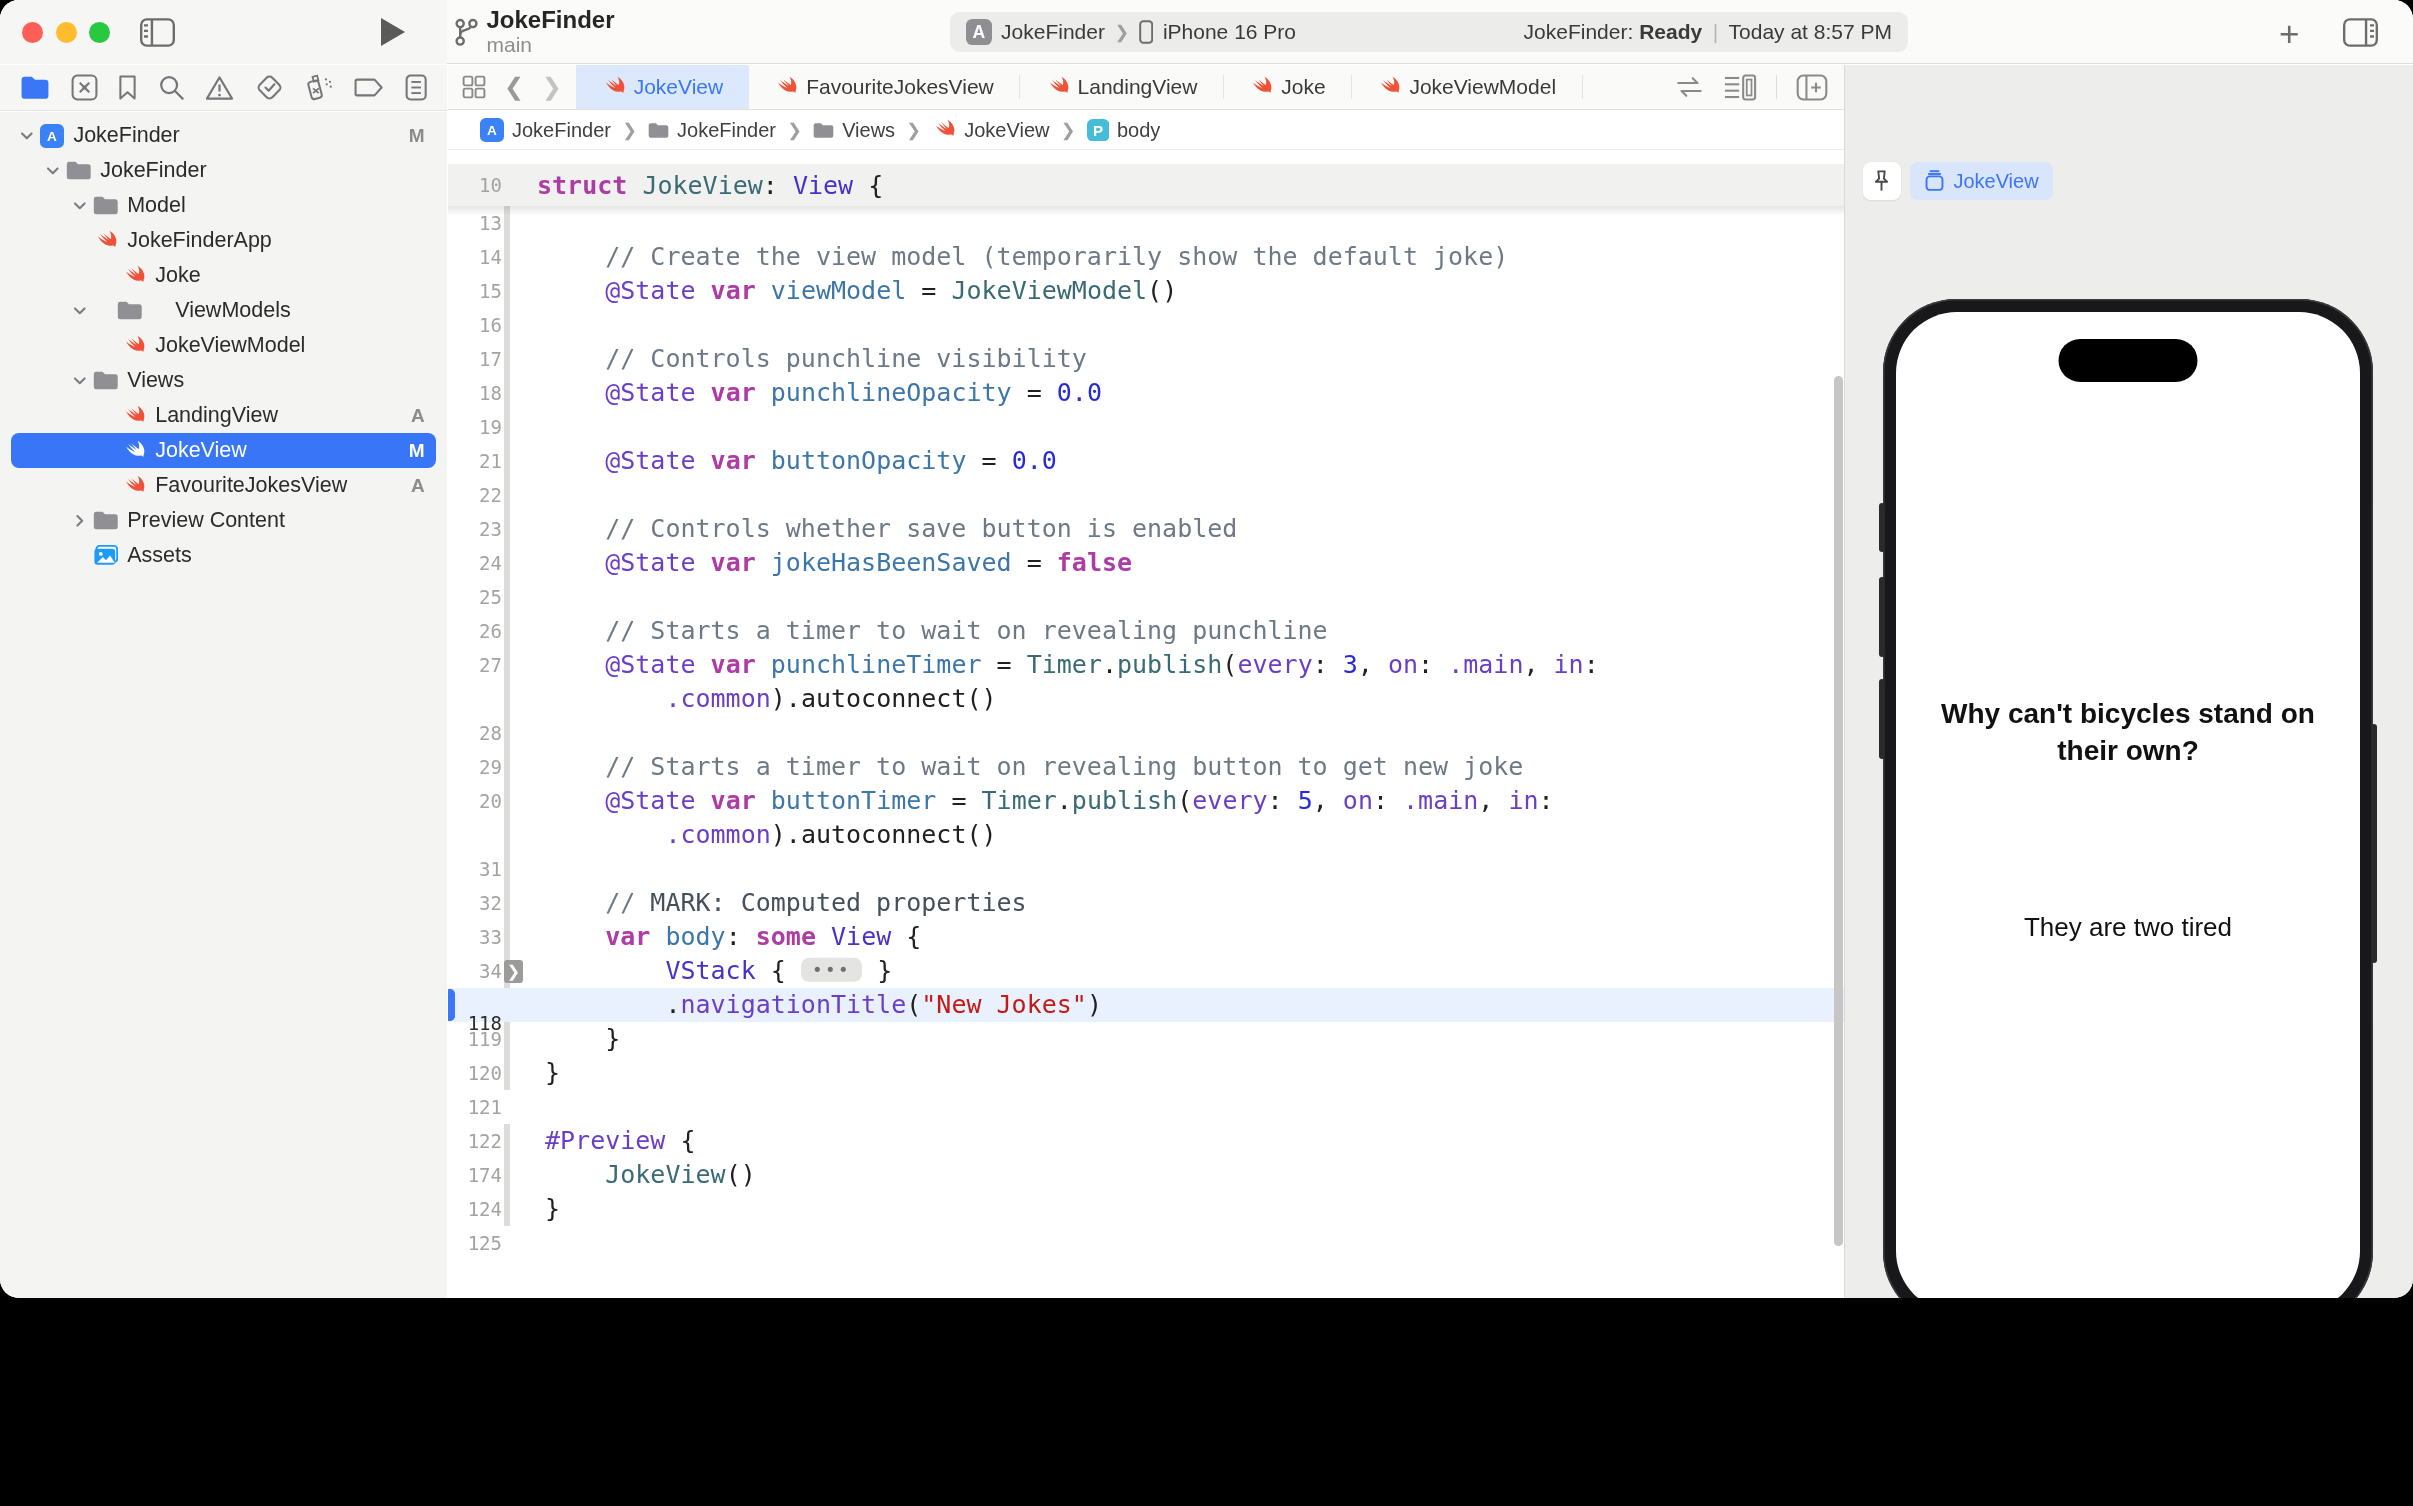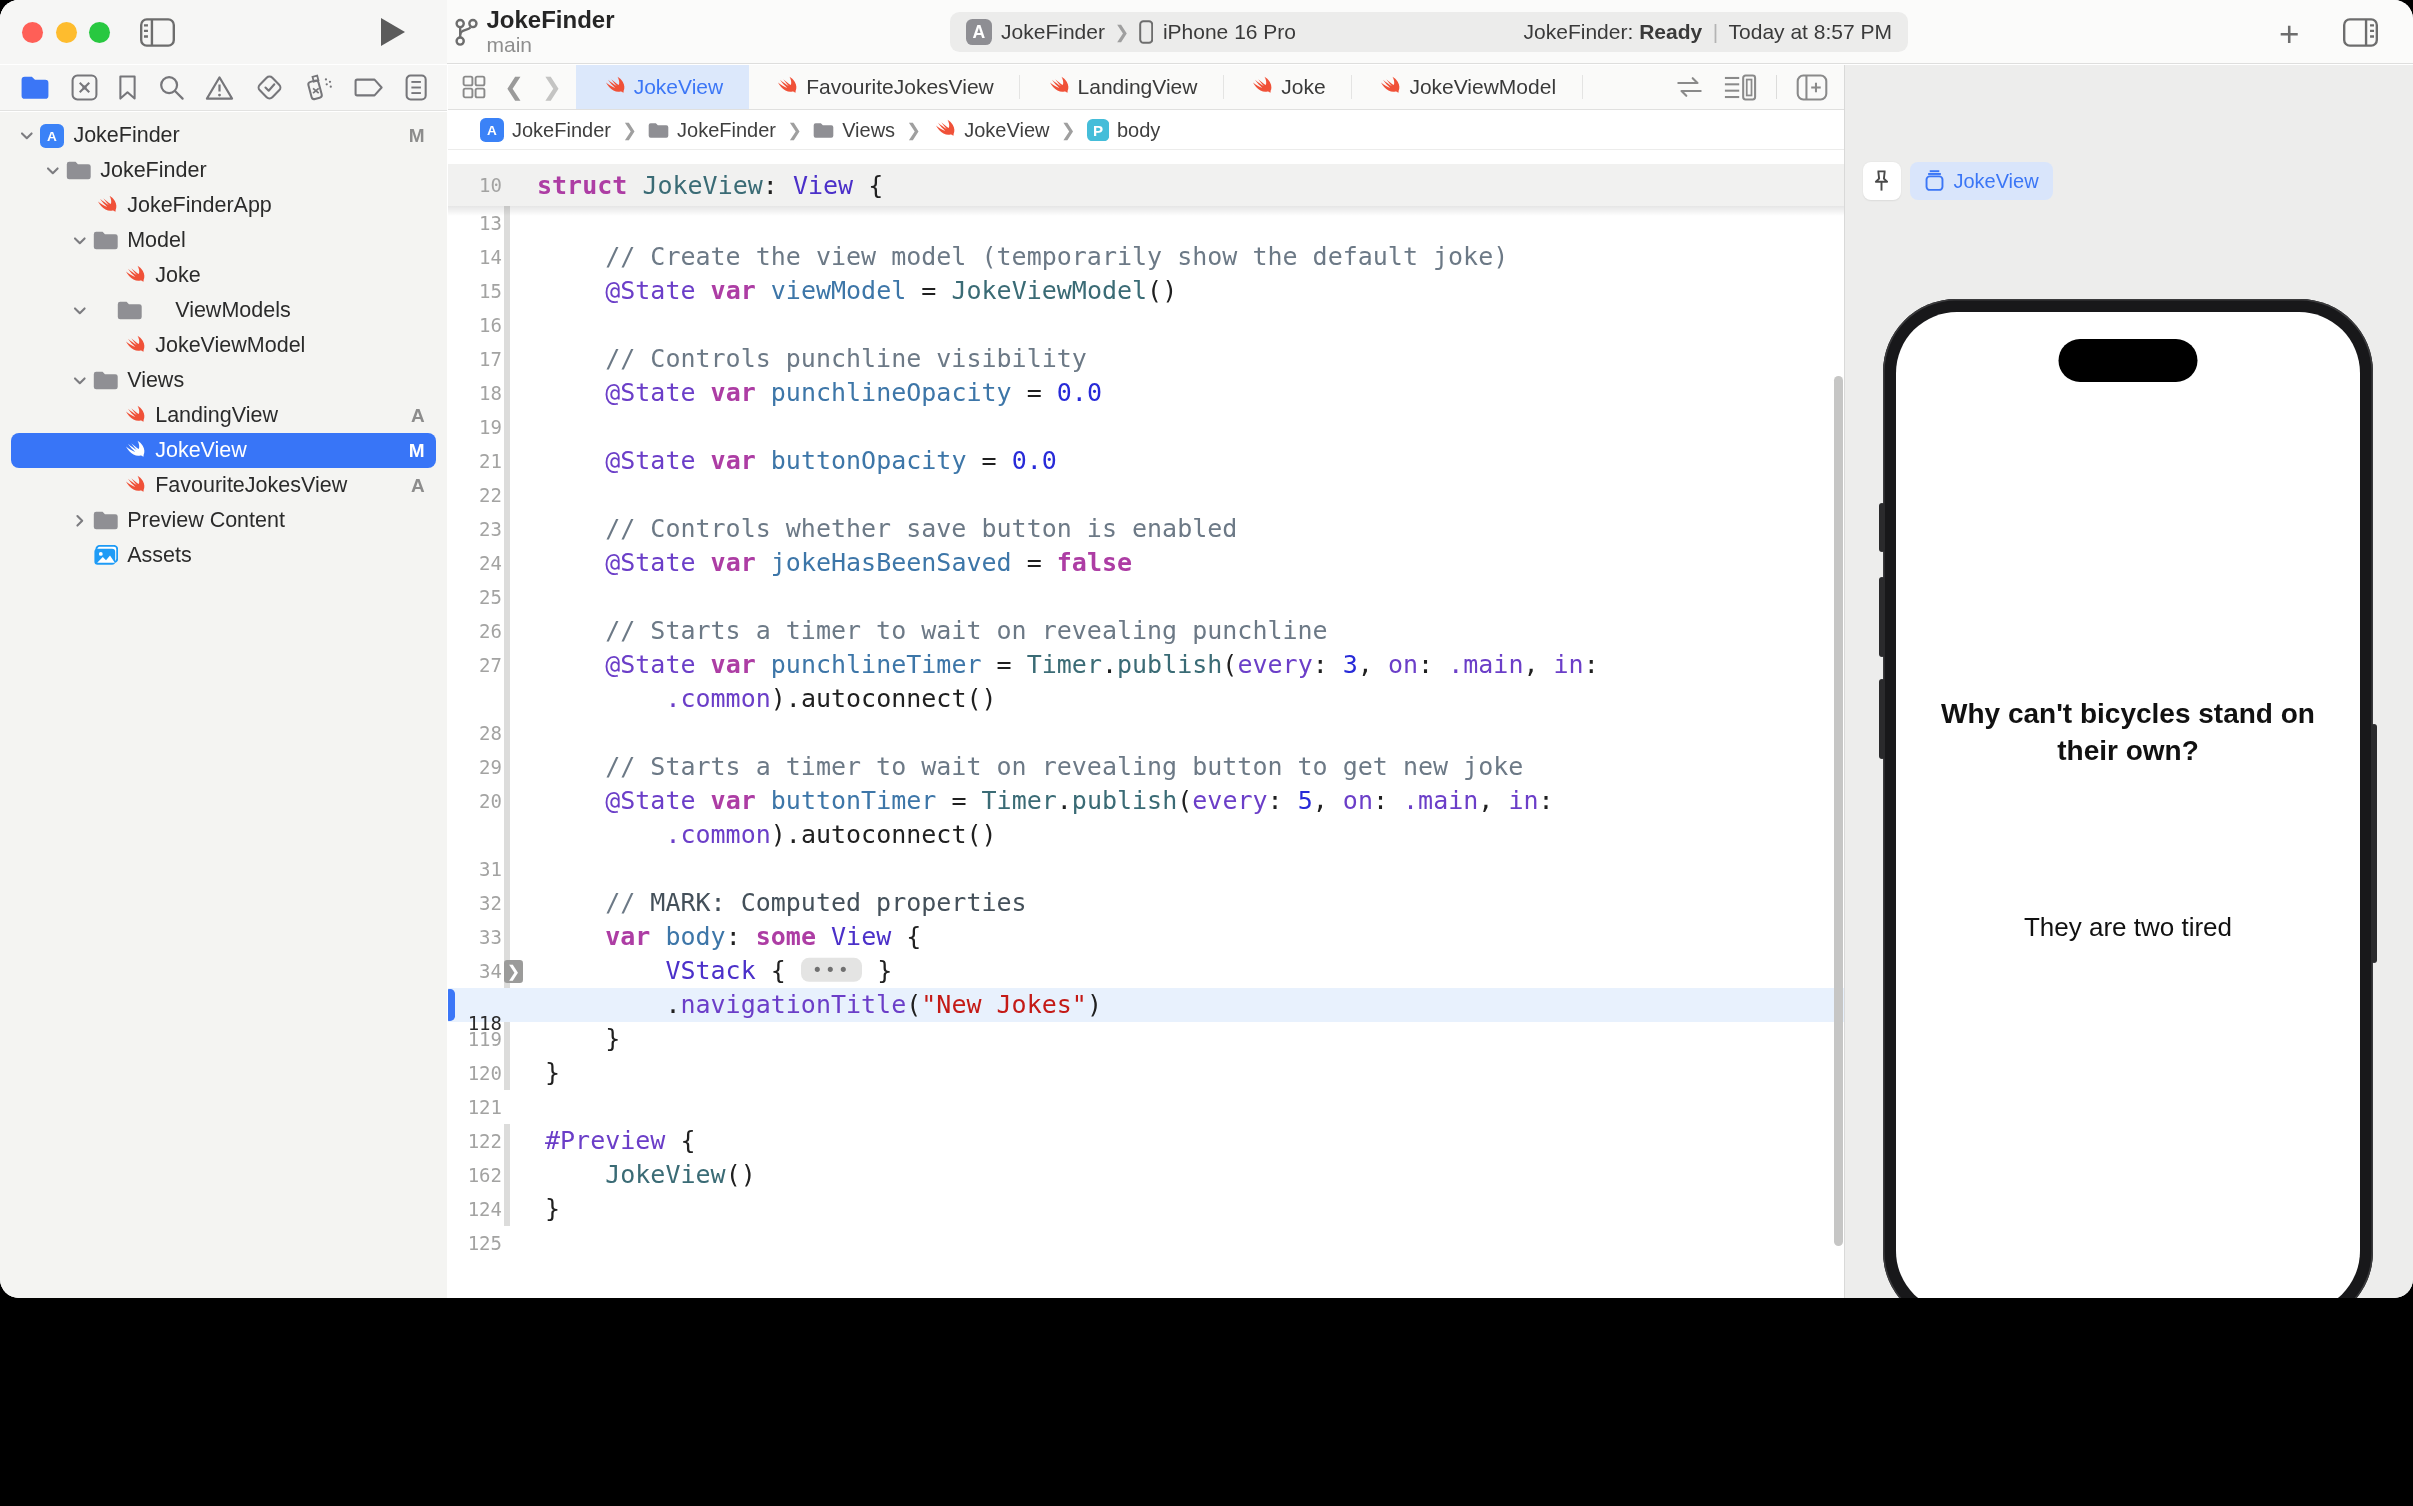--- a/index.html
+++ b/index.html
@@ -239,40 +239,40 @@
             </svg>
           </span>
           <span class="ticon">
             <svg width="25.5" height="21" viewBox="0 0 32 26">
               <path d="M1 5a3 3 0 013-3h8l3 3h13a3 3 0 013 3v13a3 3 0 01-3 3H4a3 3 0 01-3-3z" fill="#8F8F94"></path>
             </svg>
           </span>
           <span class="tlabel">JokeFinder</span>
         </div>
         <div class="trow" style="padding-left: 57px;">
-          <span class="chevbox"></span>
-          <span class="ticon">
-            <svg width="24" height="24" viewBox="0 0 24 24">
-              <path fill="#F05138" d="M21.5 16.2c1.4-2.6 1.2-6.1-.8-9.4-1.3-2.2-3.3-4-5.2-5 1 1.7 1.6 3.6 1.7 5.1.1 1.2-.1 2.3-.5 3.2C14.6 8.7 12 6.6 9.3 4.3c1.6 2.5 3.7 4.9 5.5 6.7C12 9.5 8.5 7 6 4.8c2 3 4.8 6 7.2 8.1-2.8-1-6.3-3-9.2-5.4 1.5 3.2 4.4 6.2 7.5 8 2 1.1 4.3 1.6 6.1 1.2 1.3-.4 2.6-.1 3.5 1.1.5-.4.8-1.1.4-1.6z"></path>
-            </svg>
-          </span>
-          <span class="tlabel">JokeFinderApp</span>
-        </div>
-        <div class="trow" style="padding-left: 57px;">
           <span class="chevbox">
             <svg width="17.6" height="17.6" viewBox="0 0 22 22">
               <path d="M5 8l6 6 6-6" fill="none" stroke="#7c7c80" stroke-width="2.6" stroke-linecap="round" stroke-linejoin="round"></path>
             </svg>
           </span>
           <span class="ticon">
             <svg width="25.5" height="21" viewBox="0 0 32 26">
               <path d="M1 5a3 3 0 013-3h8l3 3h13a3 3 0 013 3v13a3 3 0 01-3 3H4a3 3 0 01-3-3z" fill="#8F8F94"></path>
             </svg>
           </span>
           <span class="tlabel">Model</span>
+        </div>
+        <div class="trow" style="padding-left: 57px;">
+          <span class="chevbox"></span>
+          <span class="ticon">
+            <svg width="24" height="24" viewBox="0 0 24 24">
+              <path fill="#F05138" d="M21.5 16.2c1.4-2.6 1.2-6.1-.8-9.4-1.3-2.2-3.3-4-5.2-5 1 1.7 1.6 3.6 1.7 5.1.1 1.2-.1 2.3-.5 3.2C14.6 8.7 12 6.6 9.3 4.3c1.6 2.5 3.7 4.9 5.5 6.7C12 9.5 8.5 7 6 4.8c2 3 4.8 6 7.2 8.1-2.8-1-6.3-3-9.2-5.4 1.5 3.2 4.4 6.2 7.5 8 2 1.1 4.3 1.6 6.1 1.2 1.3-.4 2.6-.1 3.5 1.1.5-.4.8-1.1.4-1.6z"></path>
+            </svg>
+          </span>
+          <span class="tlabel">JokeFinderApp</span>
         </div>
         <div class="trow" style="padding-left: 85px;">
           <span class="chevbox"></span>
           <span class="ticon">
             <svg width="24" height="24" viewBox="0 0 24 24">
               <path fill="#F05138" d="M21.5 16.2c1.4-2.6 1.2-6.1-.8-9.4-1.3-2.2-3.3-4-5.2-5 1 1.7 1.6 3.6 1.7 5.1.1 1.2-.1 2.3-.5 3.2C14.6 8.7 12 6.6 9.3 4.3c1.6 2.5 3.7 4.9 5.5 6.7C12 9.5 8.5 7 6 4.8c2 3 4.8 6 7.2 8.1-2.8-1-6.3-3-9.2-5.4 1.5 3.2 4.4 6.2 7.5 8 2 1.1 4.3 1.6 6.1 1.2 1.3-.4 2.6-.1 3.5 1.1.5-.4.8-1.1.4-1.6z"></path>
             </svg>
           </span>
           <span class="tlabel">Joke</span>
         </div>
@@ -677,21 +677,21 @@
           <span class="ln">121</span>
           <span class="gbar"></span>
           <pre></pre>
         </div>
         <div class="crow changed">
           <span class="ln">122</span>
           <span class="gbar"></span>
           <pre><span class="tk-a">#Preview</span><span class="tk-p"> {</span></pre>
         </div>
         <div class="crow changed">
-          <span class="ln">162</span>
+          <span class="ln">174</span>
           <span class="gbar"></span>
           <pre><span class="tk-p">    </span><span class="tk-t">JokeView</span><span class="tk-p">()</span></pre>
         </div>
         <div class="crow changed">
           <span class="ln">124</span>
           <span class="gbar"></span>
           <pre><span class="tk-p">}</span></pre>
         </div>
         <div class="crow">
           <span class="ln">125</span>

